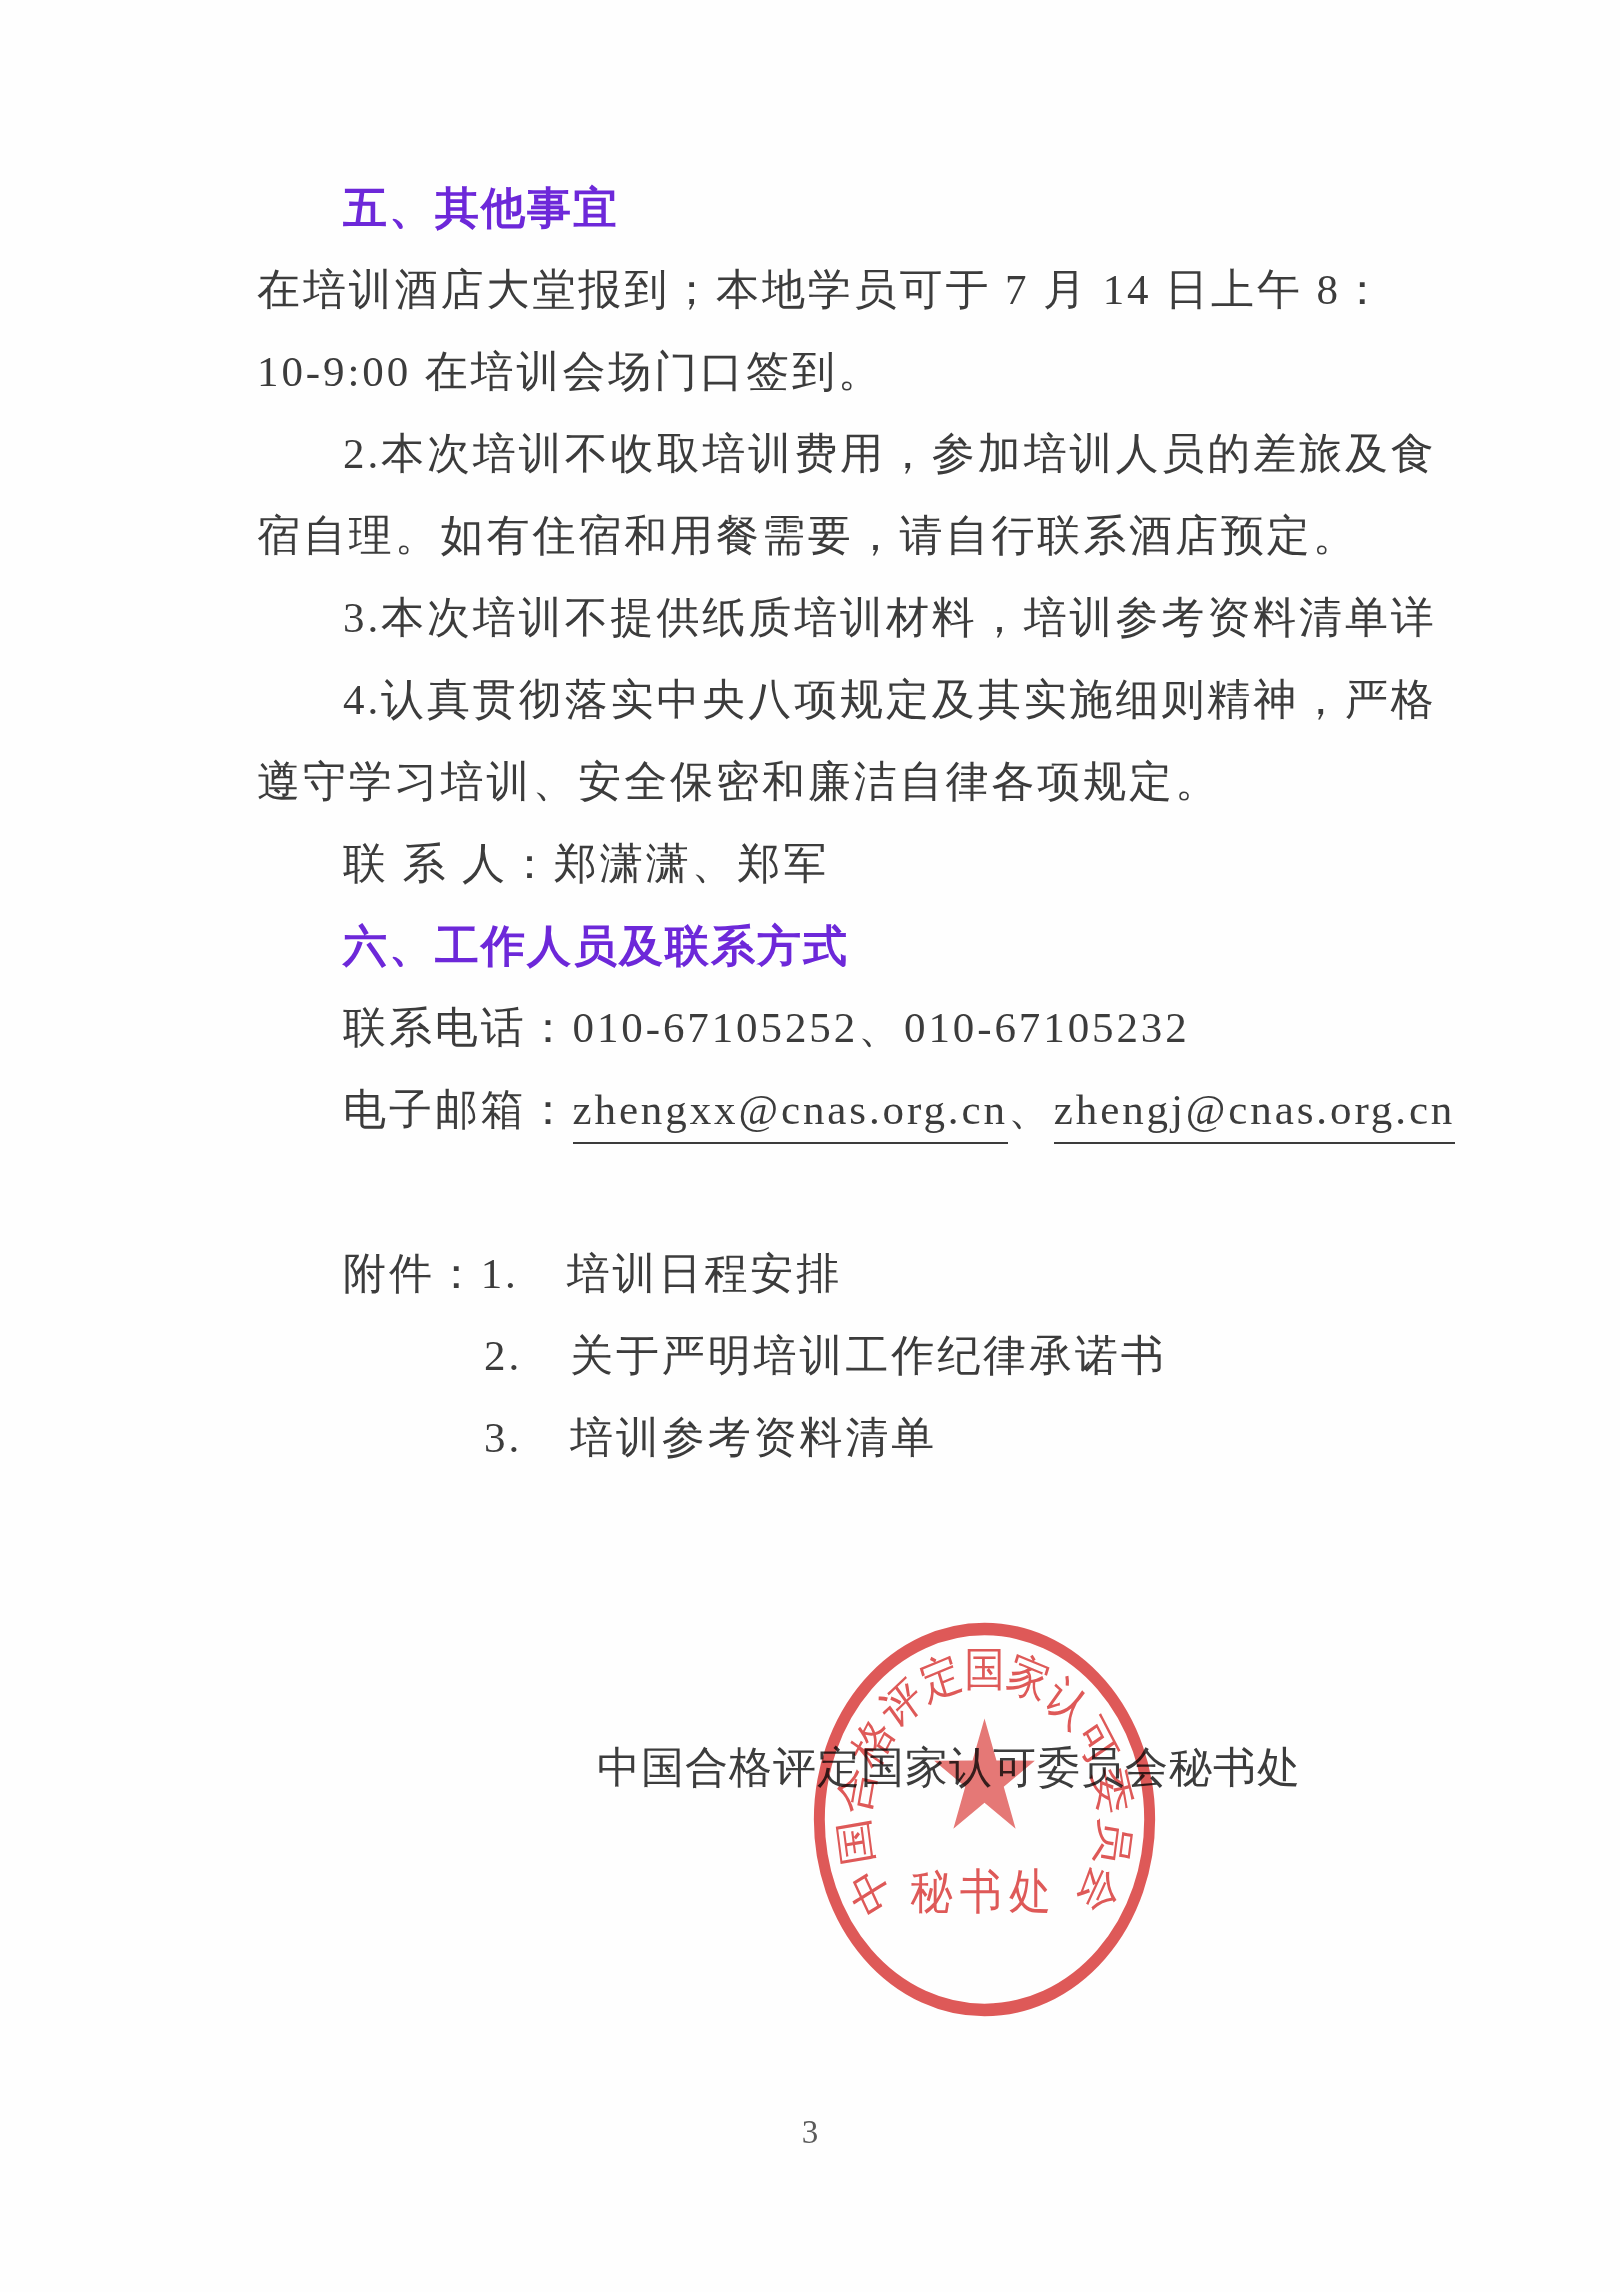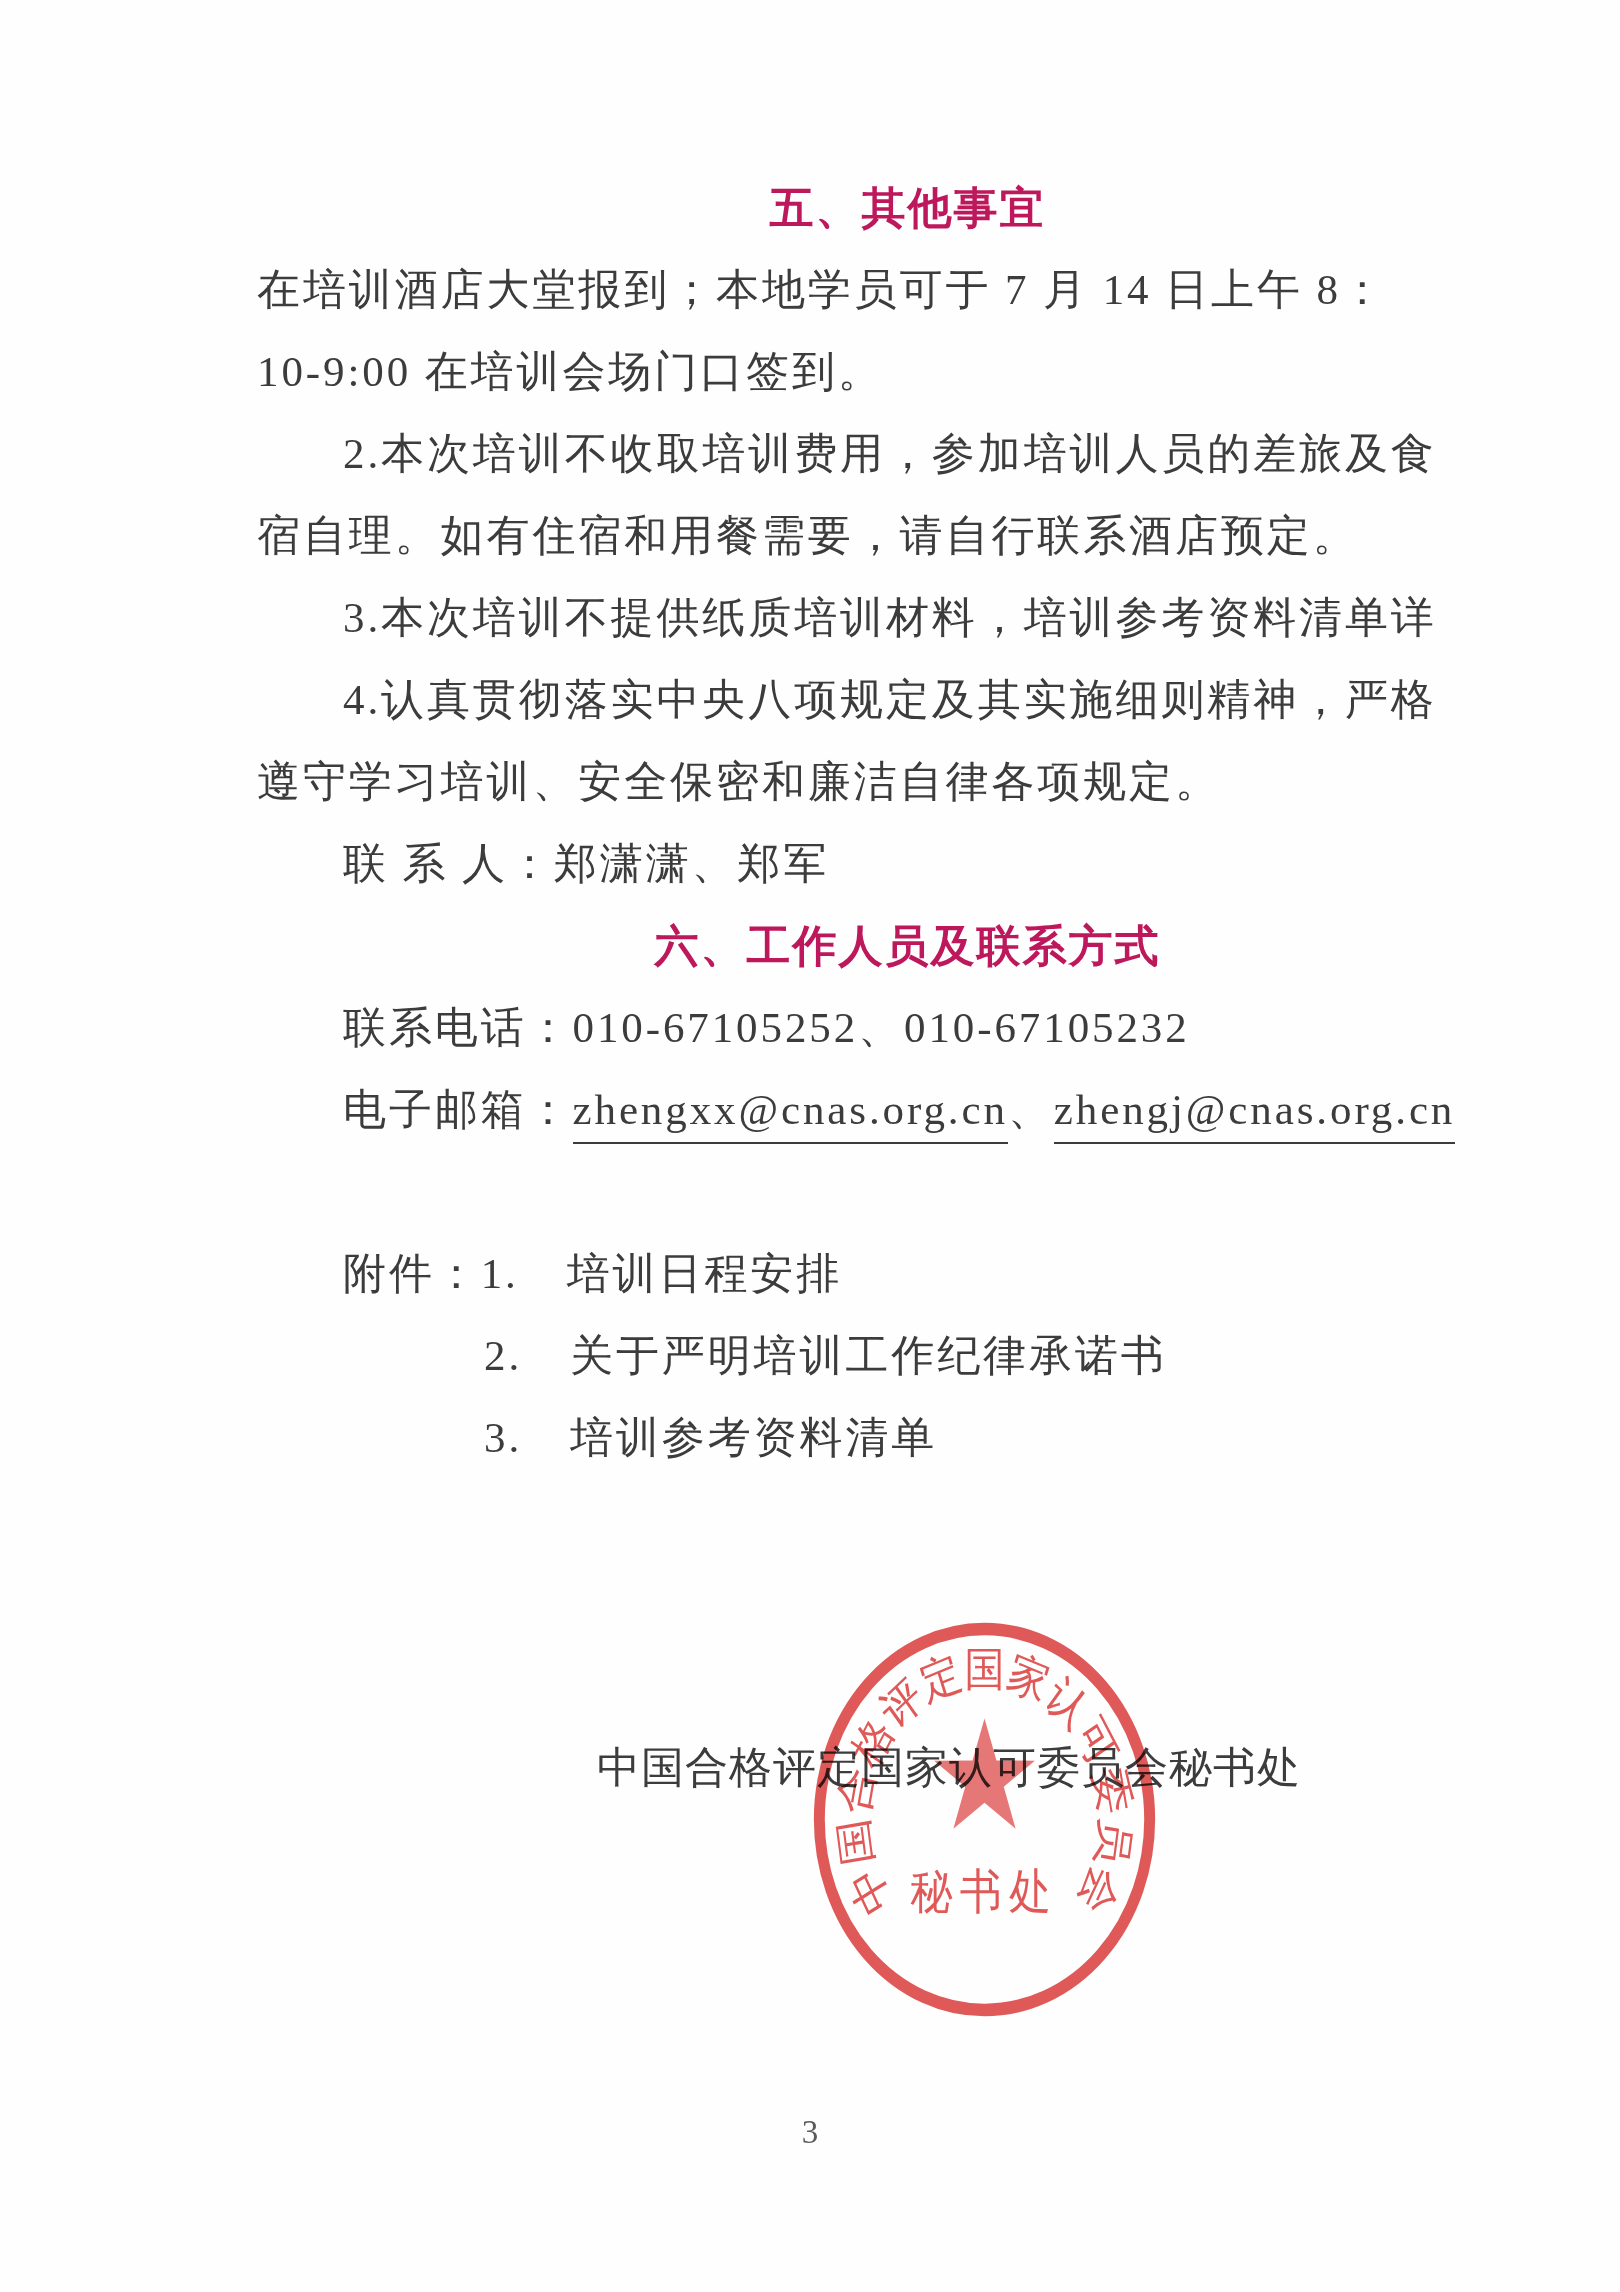--- a/index.html
+++ b/index.html
@@ -21,24 +21,23 @@
     height:82px;
     line-height:82px;
     font-size:43px;
     letter-spacing:2.9px;
     white-space:nowrap;
   }
   .ind { padding-left:86px; }
   .hd {
     font-family:"Liberation Sans","DejaVu Sans",sans-serif;
     font-weight:bold;
-    color:#be185d;
+    color:#6d28d9;
     font-size:44px;
     letter-spacing:2px;
-    text-align:center;
   }
   .blank { height:82px; }
   .att-ind { padding-left:227px; }
   .att-no { display:inline-block; min-width:86px; }
   .em {
     border-bottom:2.9px solid #3c3c3c;
     padding-bottom:9px;
   }
   .sig-block {
     position:absolute;

